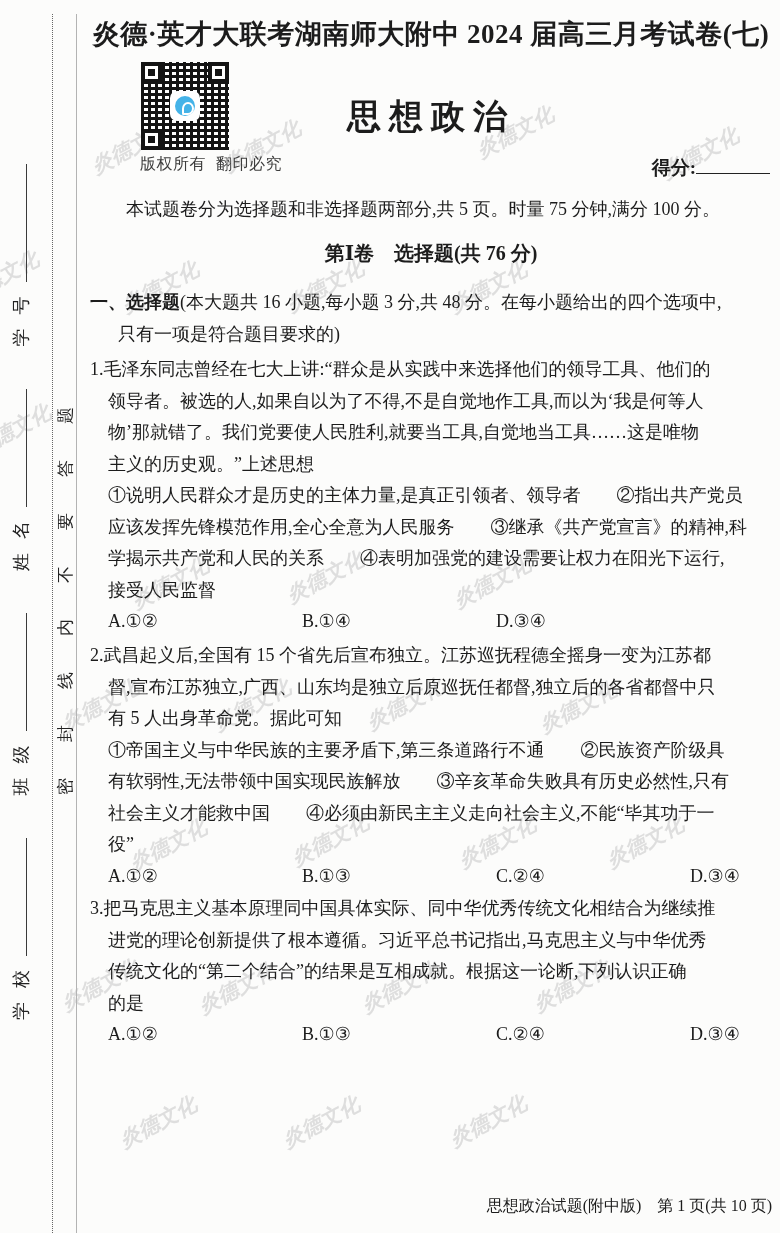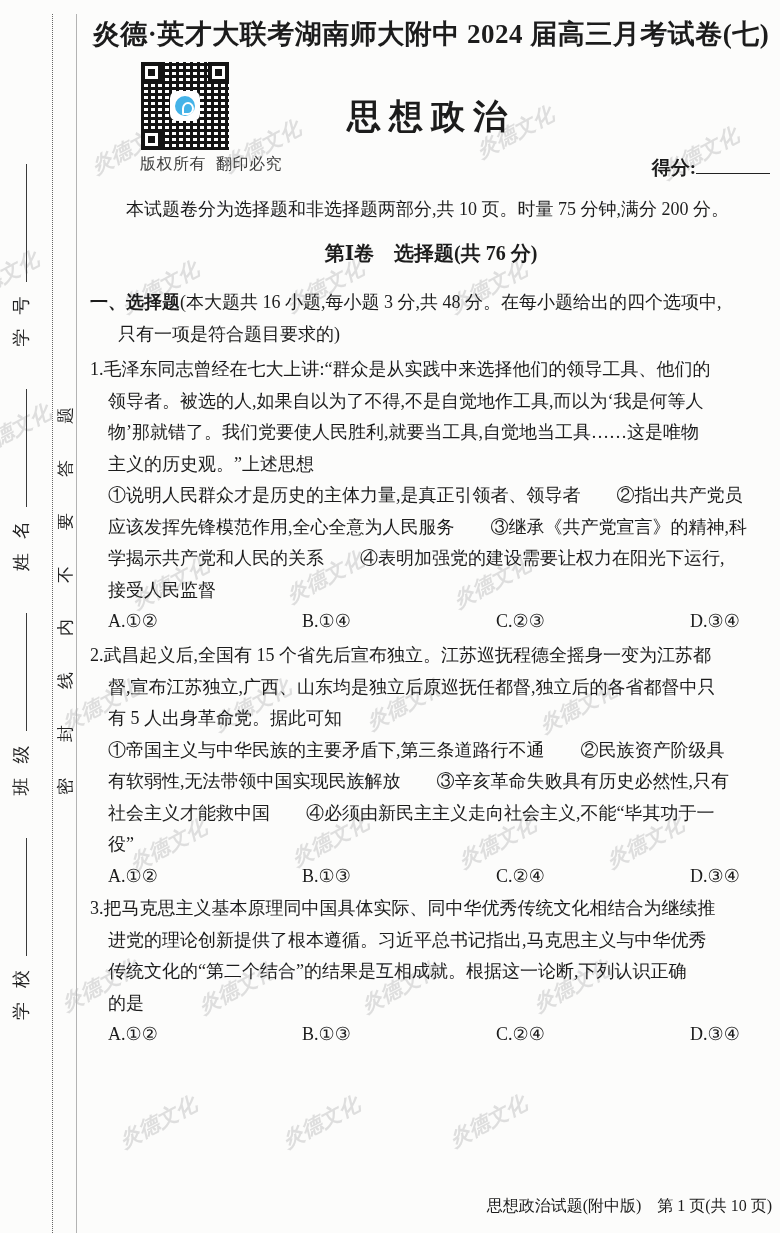--- a/index.html
+++ b/index.html
@@ -118,38 +118,37 @@
     <div class="finder f-bl"></div>
     <div class="logo"></div>
   </div>
   <div class="qr-caption">版权所有  翻印必究</div>
 </div>
 
 <div class="content">
   <div class="exam-title">炎德·英才大联考湖南师大附中 2024 届高三月考试卷(七)</div>
   <div class="subject-title">思想政治</div>
   <div class="score"><span>得分:</span><span class="blank-line"></span></div>
-  <div class="intro">本试题卷分为选择题和非选择题两部分,共 10 页。时量 75 分钟,满分 200 分。</div>
+  <div class="intro">本试题卷分为选择题和非选择题两部分,共 5 页。时量 75 分钟,满分 100 分。</div>
   <div class="section-head">第Ⅰ卷　选择题(共 76 分)</div>
   <div class="directive"><span class="dlabel">一、选择题</span><span class="dtext">(本大题共 16 小题,每小题 3 分,共 48 分。在每小题给出的四个选项中,
 只有一项是符合题目要求的)</span></div>
 
   <div class="question q1">
     <span>1.</span><span class="qtext">毛泽东同志曾经在七大上讲:“群众是从实践中来选择他们的领导工具、他们的
 领导者。被选的人,如果自以为了不得,不是自觉地作工具,而以为‘我是何等人
 物’那就错了。我们党要使人民胜利,就要当工具,自觉地当工具……这是唯物
 主义的历史观。”上述思想</span>
     <span class="statements">①说明人民群众才是历史的主体力量,是真正引领者、领导者　　②指出共产党员
 应该发挥先锋模范作用,全心全意为人民服务　　③继承《共产党宣言》的精神,科
 学揭示共产党和人民的关系　　④表明加强党的建设需要让权力在阳光下运行,
 接受人民监督</span>
     <div class="options">
       <span class="option">A.①②</span>
       <span class="option">B.①④</span>
-      <span class="option">C.②③</span>
       <span class="option">D.③④</span>
     </div>
   </div>
 
   <div class="question q2">
     <span>2.</span><span class="qtext">武昌起义后,全国有 15 个省先后宣布独立。江苏巡抚程德全摇身一变为江苏都
 督,宣布江苏独立,广西、山东均是独立后原巡抚任都督,独立后的各省都督中只
 有 5 人出身革命党。据此可知</span>
     <span class="statements">①帝国主义与中华民族的主要矛盾下,第三条道路行不通　　②民族资产阶级具
 有软弱性,无法带领中国实现民族解放　　③辛亥革命失败具有历史必然性,只有

